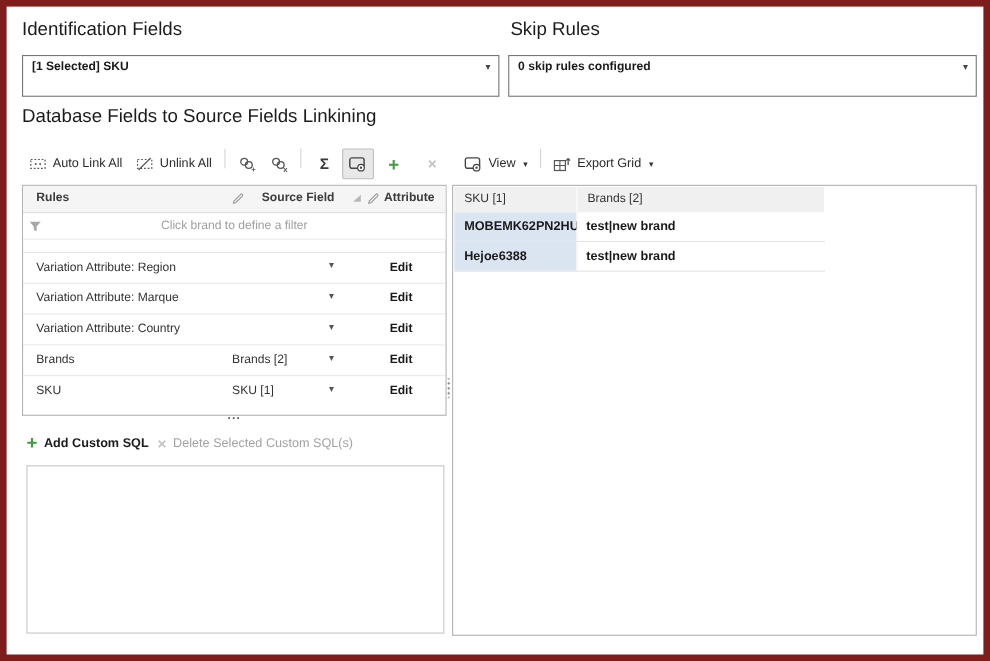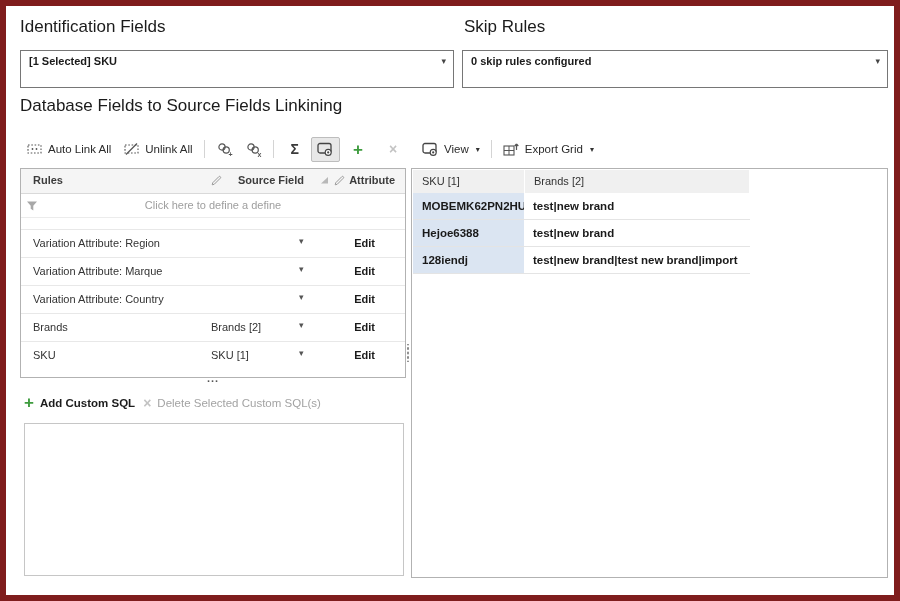--- a/index.html
+++ b/index.html
@@ -17,21 +17,21 @@
     font-size:11px; font-weight:bold; line-height:21px; padding:0 20px 0 8px;
     cursor:default; color:#1a1a1a;
   }
   .combo .caret {
     position:absolute; right:7px; top:0; line-height:21px; font-size:9px; color:#444;
     font-weight:normal;
   }
 
   
   .toolbar { position:absolute; left:14px; top:129px; width:872px; height:28px; font-size:11.5px; color:#2b2b2b; }
-  .tb-group { position:absolute; top:0; height:28px; display:flex; align-items:center; }
+  .tb-group { position:absolute; top:0; height:28px; display:flex; }
   .tb-btn { display:flex; align-items:center; gap:5px; padding:4px 5px; border:1px solid transparent; border-radius:2px; white-space:nowrap; }
   .tb-btn.active { background:#e8e8e8; border-color:#bdbdbd; }
   .tb-sep { width:1px; height:18px; background:#d4d4d4; margin:0 5px; }
   .tb-icon { display:inline-flex; width:17px; height:15px; align-items:center; justify-content:center; color:#555; }
   .tb-plus { color:#3f9c3f; font-size:17px; font-weight:bold; padding:0 7px; line-height:15px; }
   .tb-x { color:#c3c3c3; font-size:14px; font-weight:bold; padding:0 7px; }
   .sigma { font-size:14px; font-weight:bold; color:#3a3a3a; padding:0 6px; }
   .menu-caret { font-size:8px; color:#333; margin-left:2px; }
 
   
@@ -211,21 +211,21 @@
         <span>Attribute</span>
       </span>
     </div>
 
     <div class="filter-row">
       <span class="funnel">
         <svg width="12" height="12" viewBox="0 0 12 12">
             <path d="M1 1.5 H11 L7.3 5.8 V10.5 L4.7 8.8 V5.8 Z" fill="#a8a8a8"></path>
           </svg>
       </span>
-      <span class="ph">Click here to define a define</span>
+      <span class="ph">Click brand to define a filter</span>
     </div>
 
     <div class="ft-rows">
       <div class="ft-row">
         <span class="fname">Variation Attribute: Region</span>
         <span class="sval"></span>
         <span class="rcaret">▾</span>
         <span class="edit">Edit</span>
       </div>
       <div class="ft-row">
@@ -278,20 +278,16 @@
     </div>
     <div class="pg-rows">
       <div class="pg-row">
         <div class="pg-cell pg-sku">MOBEMK62PN2HU7E</div>
         <div class="pg-cell pg-brands">test|new brand</div>
       </div>
       <div class="pg-row">
         <div class="pg-cell pg-sku">Hejoe6388</div>
         <div class="pg-cell pg-brands">test|new brand</div>
       </div>
-      <div class="pg-row">
-        <div class="pg-cell pg-sku">128iendj</div>
-        <div class="pg-cell pg-brands">test|new brand|test new brand|import</div>
-      </div>
     </div>
   </div>
 
 </div>
 
 </body></html>

